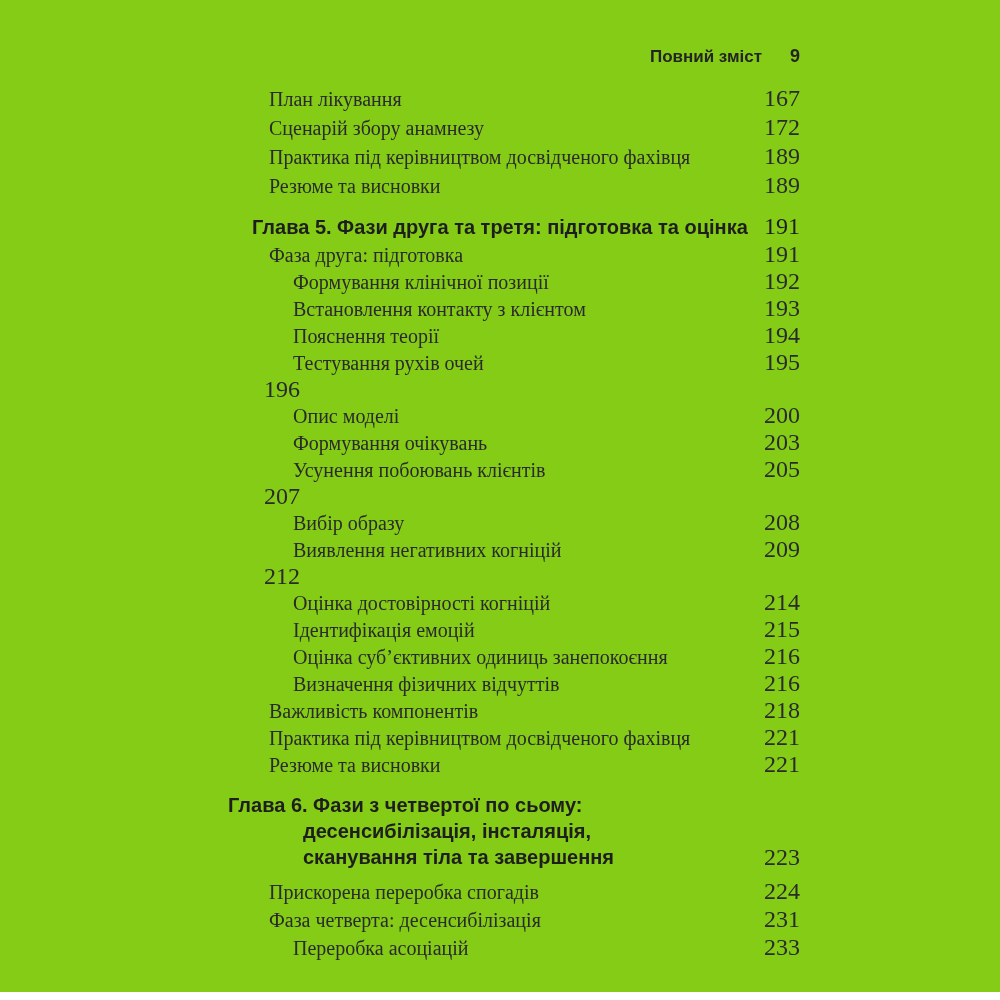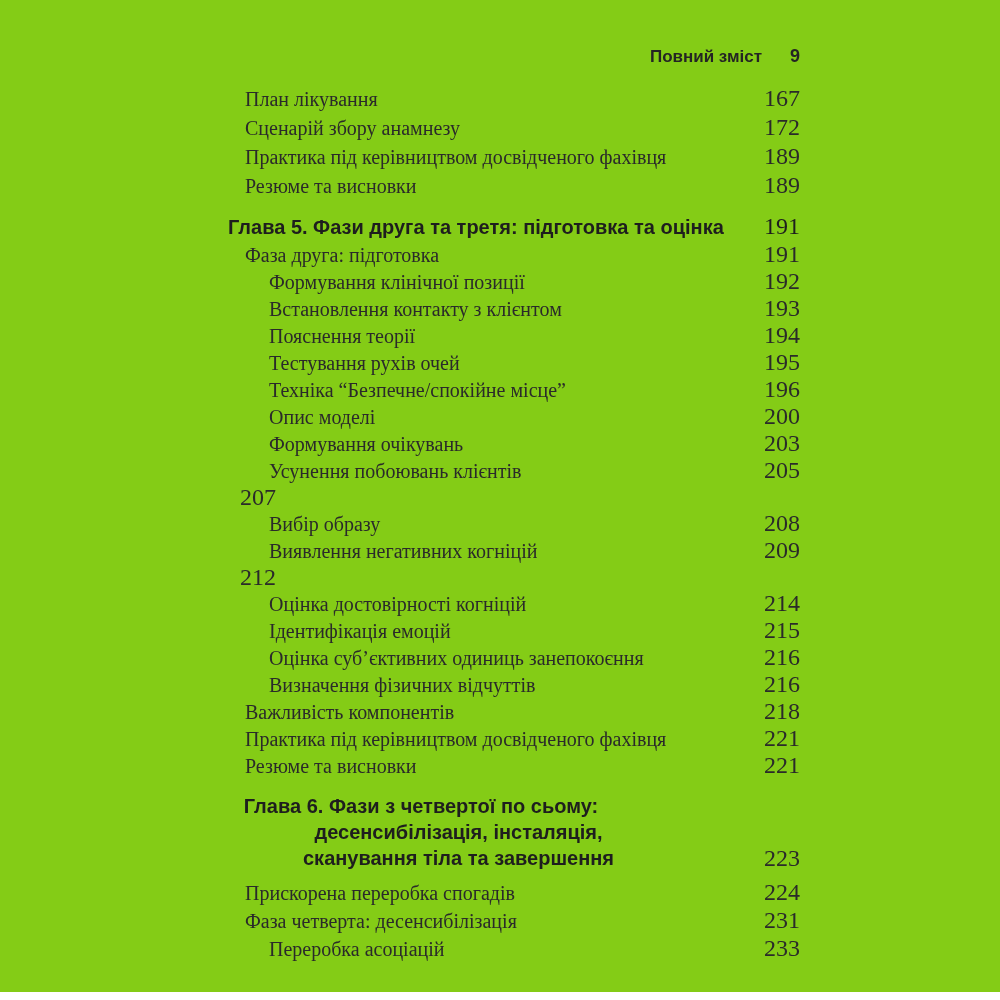--- a/index.html
+++ b/index.html
@@ -38,20 +38,21 @@
   .running-header .folio {
     font-size: 18px;
     font-weight: 700;
   }
   .row {
     display: flex;
     justify-content: space-between;
     align-items: baseline;
     font-size: 20px;
     line-height: 26px;
+    margin-left: 24px;
   }
   .block-top .row { line-height: 28px; }
   .block-bottom .row { line-height: 27px; }
   .lvl1 .lbl { padding-left: 17px; }
   .lvl2 .lbl { padding-left: 41px; }
   .pg {
     font-family: "Liberation Serif", "DejaVu Serif", serif;
     font-weight: 400;
     font-size: 24px;
     white-space: nowrap;
@@ -71,21 +72,20 @@
     justify-content: space-between;
     align-items: flex-end;
     margin-top: 14px;
   }
   .chapter-multi .ch-lines {
     font-family: "Liberation Sans", "DejaVu Sans", sans-serif;
     font-weight: 700;
     font-size: 20px;
     line-height: 26px;
     color: #1e1e1e;
-    text-align: center;
   }
   .chapter-multi .ch-lines .cont { padding-left: 75px; }
   .chapter-multi .pg { line-height: 26px; }
   .block-bottom { margin-top: 8px; }
 </style>
 </head>
 <body>
 
 <div class="page">
   <div class="content">
@@ -134,21 +134,20 @@
       </div>
       <div class="row lvl2">
         <span class="lbl">Пояснення теорії</span>
         <span class="pg">194</span>
       </div>
       <div class="row lvl2">
         <span class="lbl">Тестування рухів очей</span>
         <span class="pg">195</span>
       </div>
       <div class="row lvl2">
-        <span class="lbl">Техніка “Безпечне/спокійне місце”</span>
         <span class="pg">196</span>
       </div>
       <div class="row lvl2">
         <span class="lbl">Опис моделі</span>
         <span class="pg">200</span>
       </div>
       <div class="row lvl2">
         <span class="lbl">Формування очікувань</span>
         <span class="pg">203</span>
       </div>

